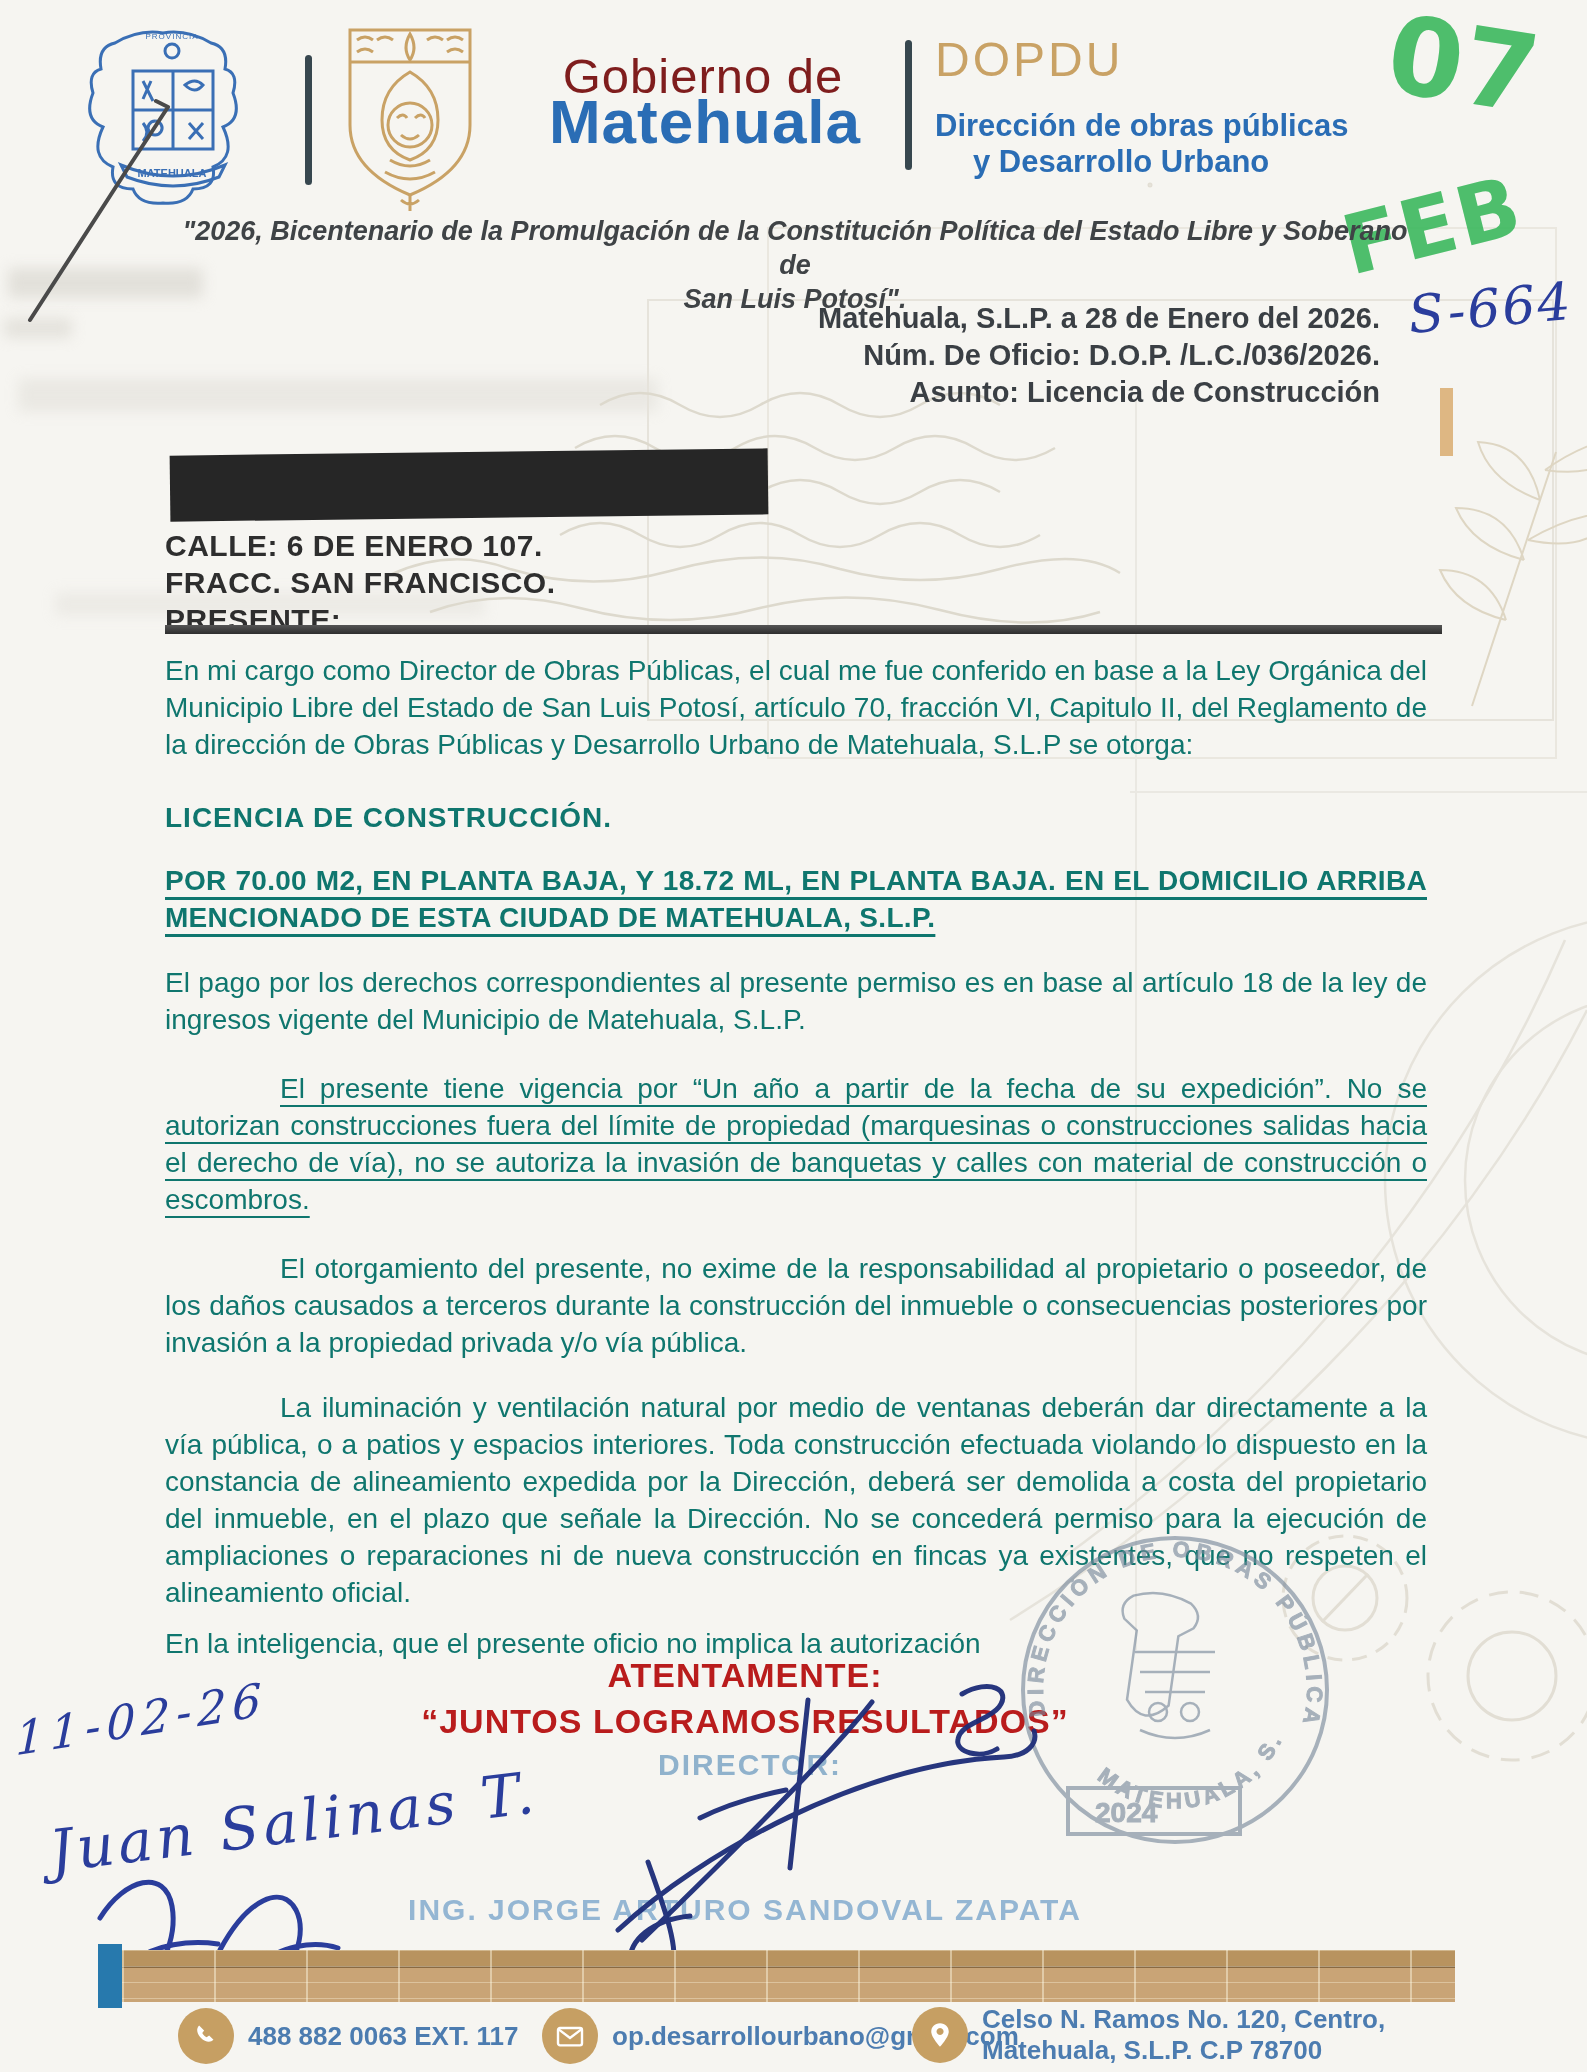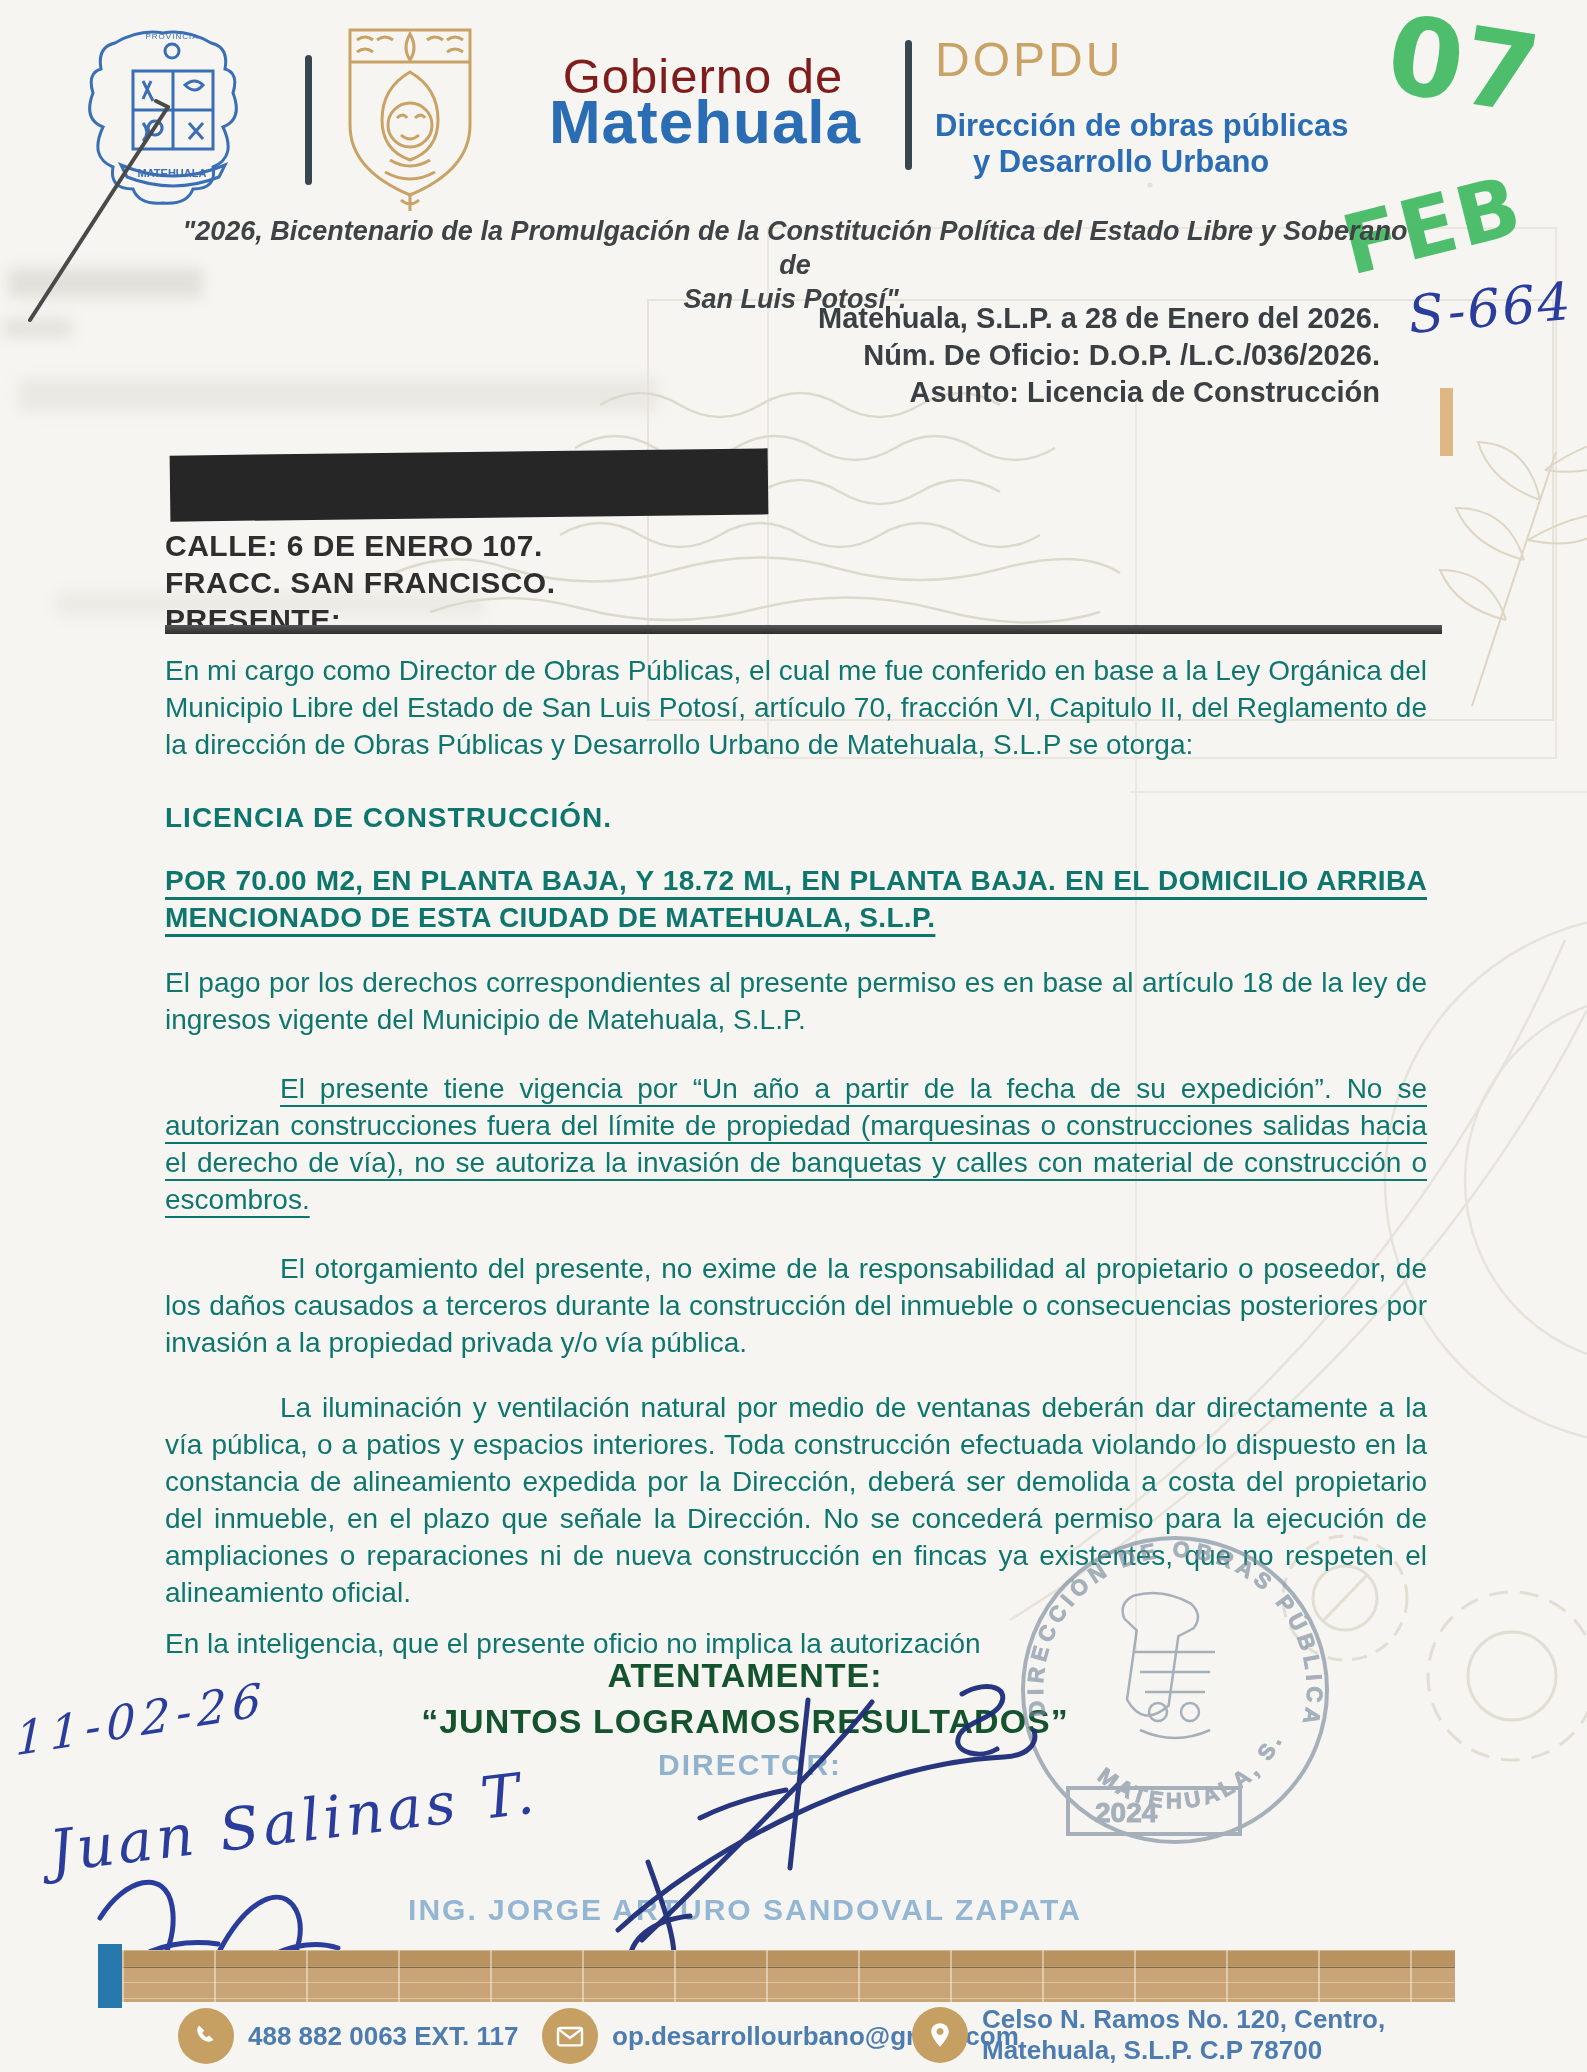--- a/index.html
+++ b/index.html
@@ -22,21 +22,21 @@
   .addr{font-size:30px;line-height:37px;font-weight:600;color:#2e2e2e;letter-spacing:.5px;}
   .rule-thick{background:linear-gradient(#555,#2e2e2e);}
   
   .bodytext{font-size:28px;line-height:37px;color:#0f766e;text-align:justify;}
   .bodytext p{margin:0 0 28px 0;}
   .p-title{text-align:left;padding-right:170px;font-weight:600;letter-spacing:1px;margin-bottom:26px !important;}
   .p-bold-u{font-weight:700;text-decoration:underline;text-decoration-thickness:3px;text-underline-offset:7px;letter-spacing:.3px;}
   .p-u{text-decoration:underline;text-decoration-thickness:2px;text-underline-offset:7px;}
   .ind{text-indent:115px;}
   
-  .atent{font-size:34px;line-height:46px;font-weight:700;color:#14532d;text-align:center;letter-spacing:1px;}
+  .atent{font-size:34px;line-height:46px;font-weight:700;color:#b91c1c;text-align:center;letter-spacing:1px;}
   .director{font-size:30px;font-weight:700;color:#85abc9;letter-spacing:2px;opacity:.9;}
   .dirname{font-size:30px;font-weight:700;color:#8fb3d2;letter-spacing:2px;opacity:.95;}
   
   .band{background:
      repeating-linear-gradient(to right, rgba(255,250,230,.45) 0 2px, rgba(0,0,0,0) 2px 92px),
      repeating-linear-gradient(to bottom, rgba(255,250,230,.35) 0 1px, rgba(0,0,0,0) 1px 16px),
      linear-gradient(#b8935f 0 30%, #8a6a42 30% 34%, #c9a476 34% 100%);}
   .bluechip{background:#2779ad;}
   .contact{display:flex;align-items:center;gap:14px;}
   .cicon{width:56px;height:56px;border-radius:50%;background:#c69f63;display:flex;align-items:center;justify-content:center;flex:0 0 auto;}

